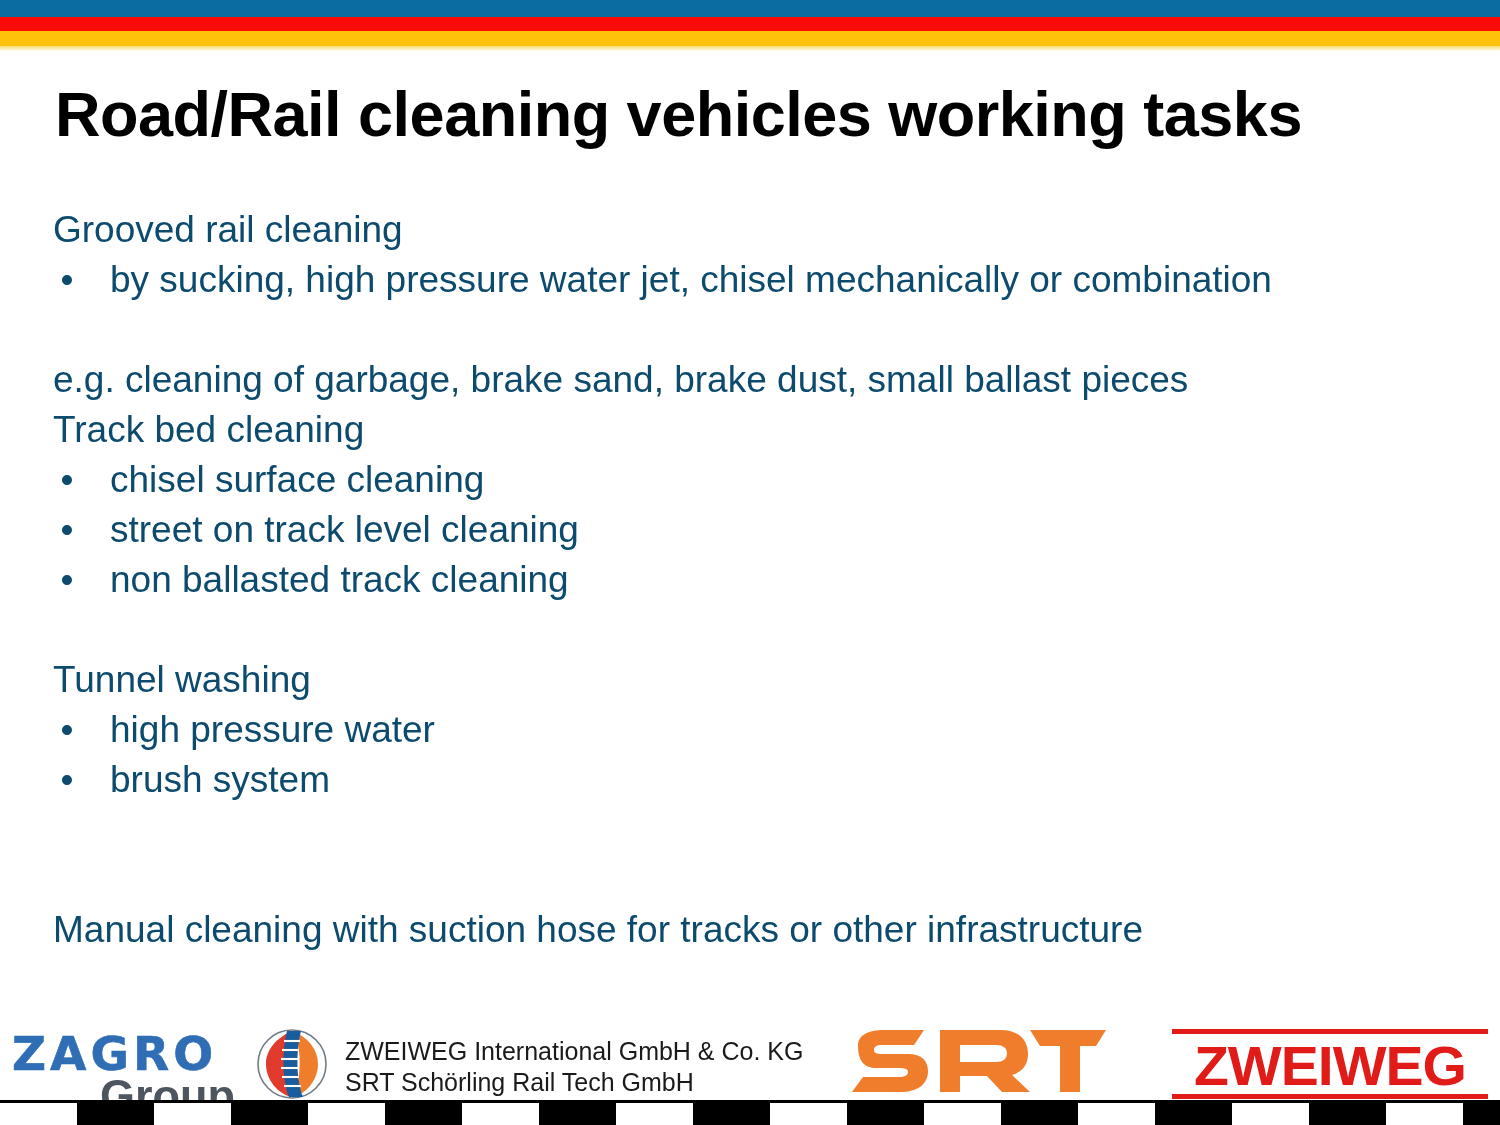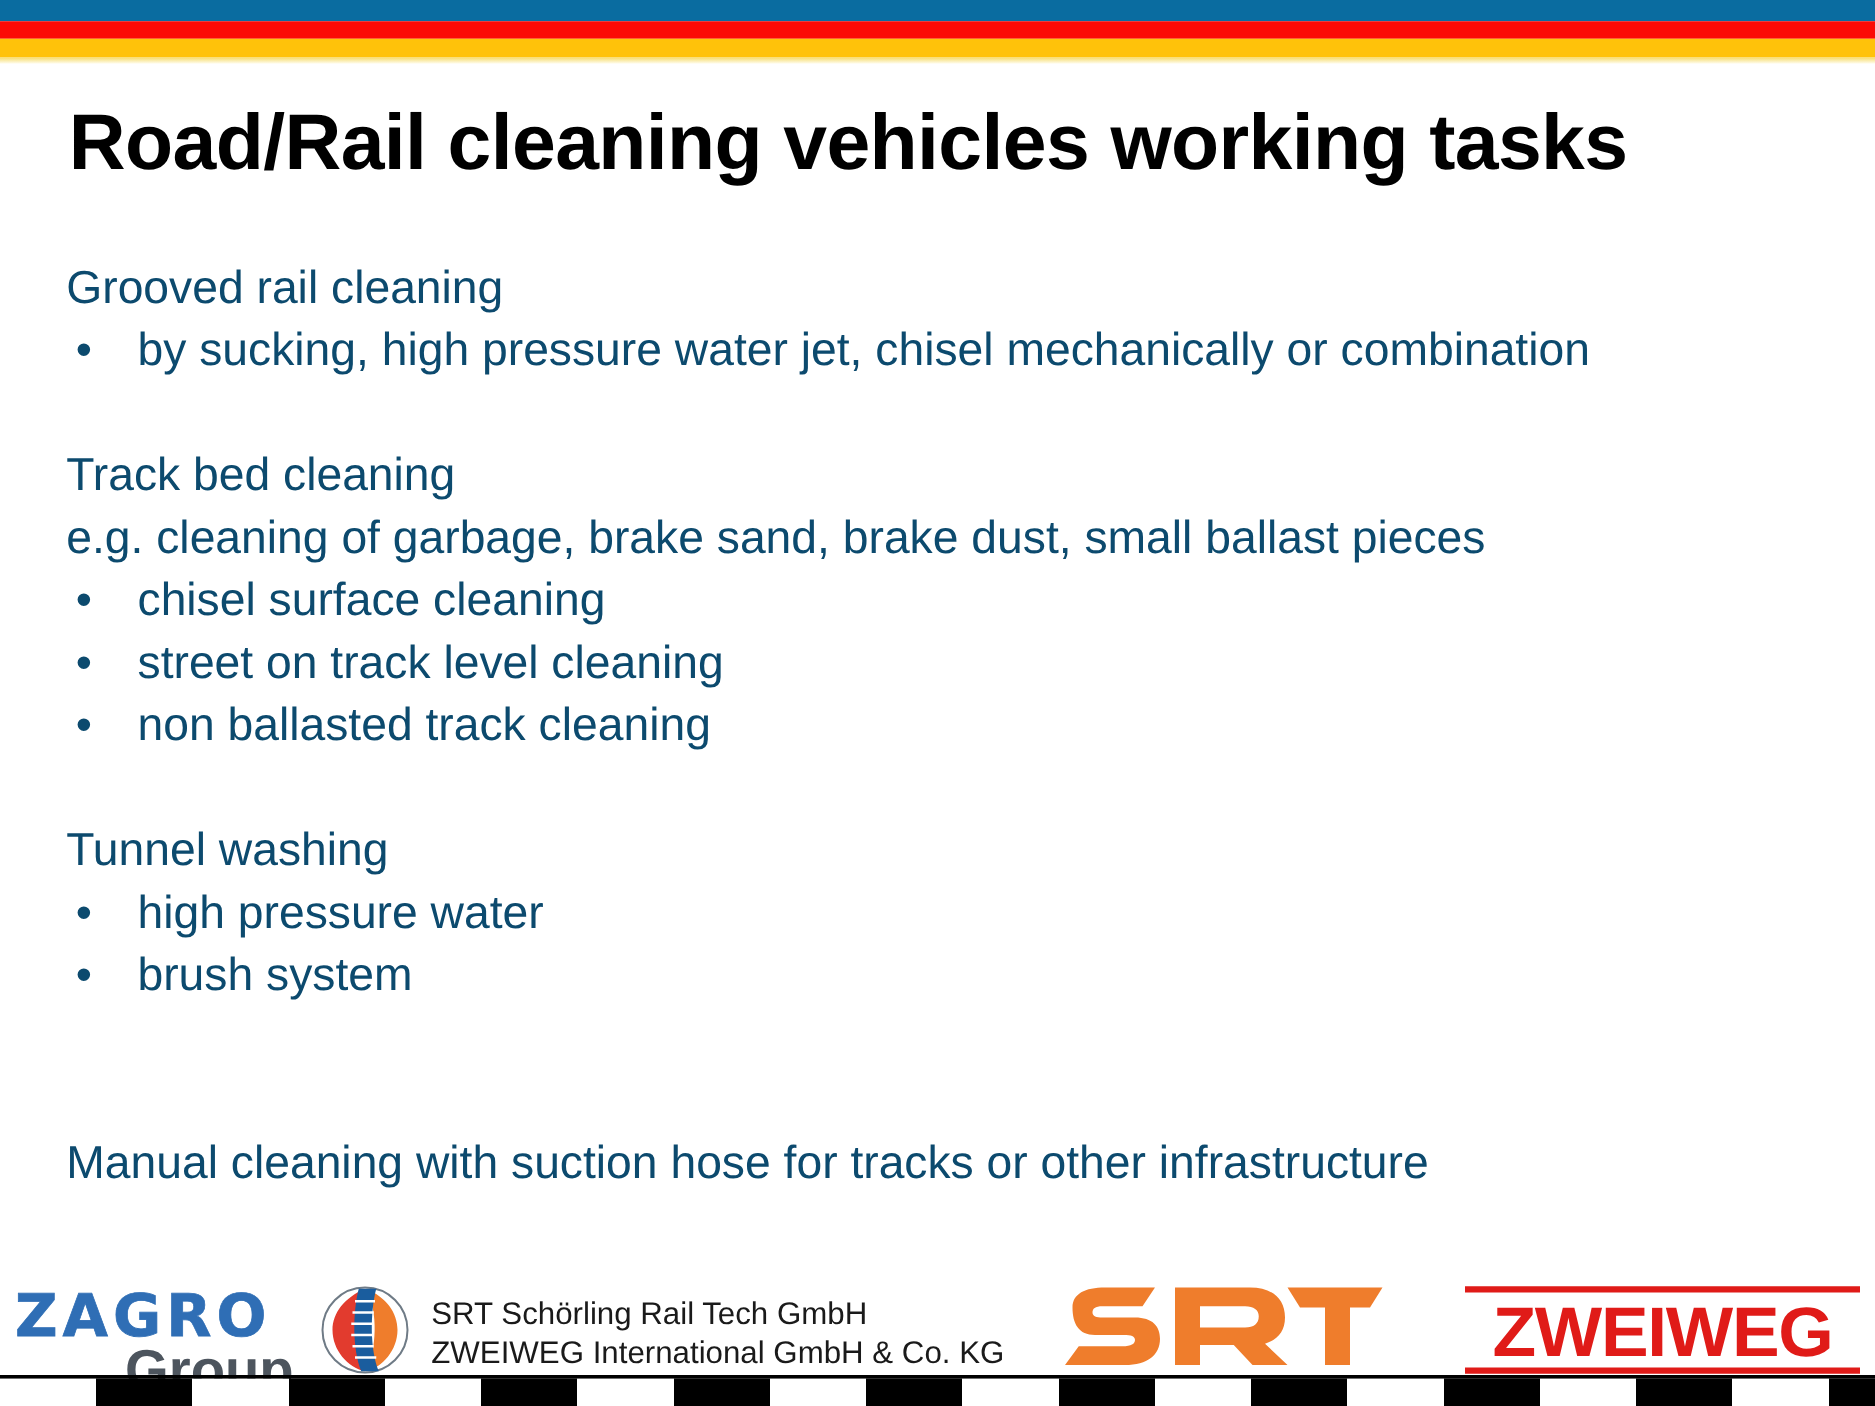--- a/index.html
+++ b/index.html
@@ -234,22 +234,22 @@
   <div class="body-area">
 
     <div class="line">Grooved rail cleaning</div>
     <div class="line bullet">
       <span class="dot">•</span>
       <span>by sucking, high pressure water jet, chisel mechanically or combination</span>
     </div>
 
     <div class="gap"></div>
 
+    <div class="line">e.g. cleaning of garbage, brake sand, brake dust, small ballast pieces</div>
     <div class="line">Track bed cleaning</div>
-    <div class="line">e.g. cleaning of garbage, brake sand, brake dust, small ballast pieces</div>
     <div class="line bullet">
       <span class="dot">•</span>
       <span>chisel surface cleaning</span>
     </div>
     <div class="line bullet">
       <span class="dot">•</span>
       <span>street on track level cleaning</span>
     </div>
     <div class="line bullet">
       <span class="dot">•</span>
@@ -303,22 +303,22 @@
         <line x1="26" y1="22" x2="43" y2="22"></line>
         <line x1="25" y1="31" x2="42" y2="31"></line>
         <line x1="25" y1="40" x2="42" y2="40"></line>
         <line x1="26" y1="49" x2="43" y2="49"></line>
         <line x1="28" y1="58" x2="45" y2="58"></line>
       </g>
     </svg>
   </div>
 
   <div class="company-text">
+    <div>ZWEIWEG International GmbH &amp; Co. KG</div>
     <div>SRT Schörling Rail Tech GmbH</div>
-    <div>ZWEIWEG International GmbH &amp; Co. KG</div>
   </div>
 
   <div class="srt-logo">
     <svg width="260" height="74" viewBox="0 0 260 74" xmlns="http://www.w3.org/2000/svg">
       <g fill="#ef7d2c">
         <path d="M10 20 C10 9, 20 4, 36 4 L76 4 L66 19 L34 19 C28 19, 26 21, 26 24 C26 27, 29 28, 34 28 L60 28
                  C74 28, 80 35, 80 45 C80 58, 70 66, 52 66 L4 66 L15 51 L50 51 C57 51, 60 49, 60 46
                  C60 43, 57 42, 51 42 L28 42 C15 42, 10 33, 10 20 Z"></path>
         <path d="M92 4 L152 4 C170 4, 180 13, 180 28 C180 39, 174 46, 164 49 L182 66 L154 66 L139 50 L112 50 L112 66 L92 66 Z
                  M112 19 L112 36 L148 36 C155 36, 159 33, 159 27 C159 22, 155 19, 148 19 Z"></path>

